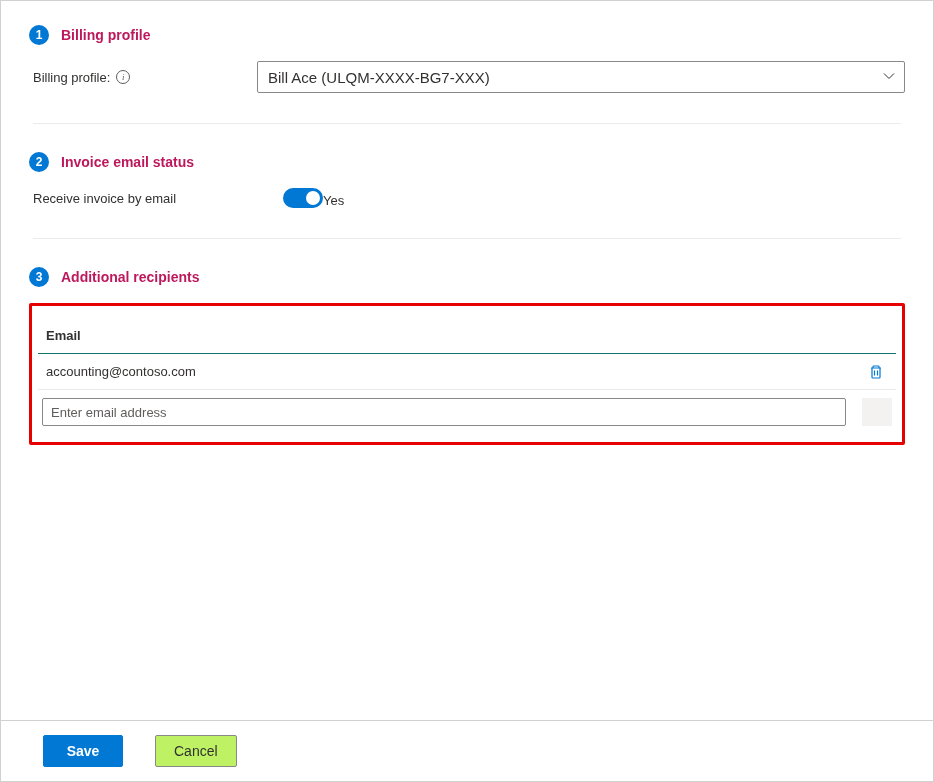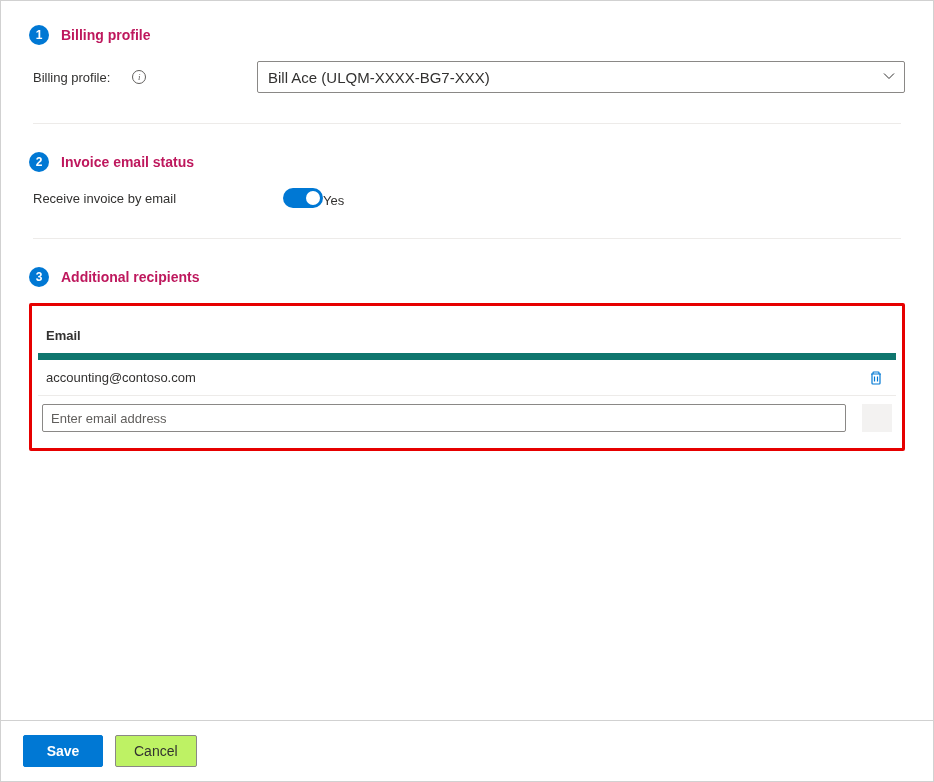--- a/index.html
+++ b/index.html
@@ -46,21 +46,21 @@
     .field-row {
       display: flex;
       align-items: center;
       margin-bottom: 30px;
       padding-left: 4px;
     }
     .field-label {
       width: 224px;
       display: flex;
       align-items: center;
-      gap: 22px;
+      gap: 6px;
       color: #323130;
       font-size: 13px;
     }
     .info-icon {
       width: 14px;
       height: 14px;
       border: 1px solid #605e5c;
       border-radius: 50%;
       display: inline-flex;
       align-items: center;
@@ -138,21 +138,21 @@
     .recipients-box {
       border: 3px solid #e60000;
       border-radius: 2px;
       padding: 14px 6px 16px 6px;
       margin-top: 6px;
     }
     .table-header {
       font-weight: 600;
       font-size: 13px;
       padding: 8px 8px 10px 8px;
-      border-bottom: 7px solid #0f766e;
+      border-bottom: 1px solid #0f766e;
     }
     .recipient-row {
       display: flex;
       align-items: center;
       border-bottom: 1px solid #edebe9;
       padding: 0 4px;
       height: 36px;
     }
     .recipient-email {
       flex: 1;
@@ -198,20 +198,21 @@
       gap: 12px;
     }
     .btn {
       min-width: 80px;
       height: 32px;
       border-radius: 2px;
       font-size: 14px;
       cursor: pointer;
       padding: 0 18px;
       font-family: inherit;
+      margin-left: 20px;
     }
     .btn-primary {
       background: #0078d4;
       color: #fff;
       border: 1px solid #0078d4;
       font-weight: 600;
     }
     .btn-secondary {
       background: #bef264;
       color: #323130;

